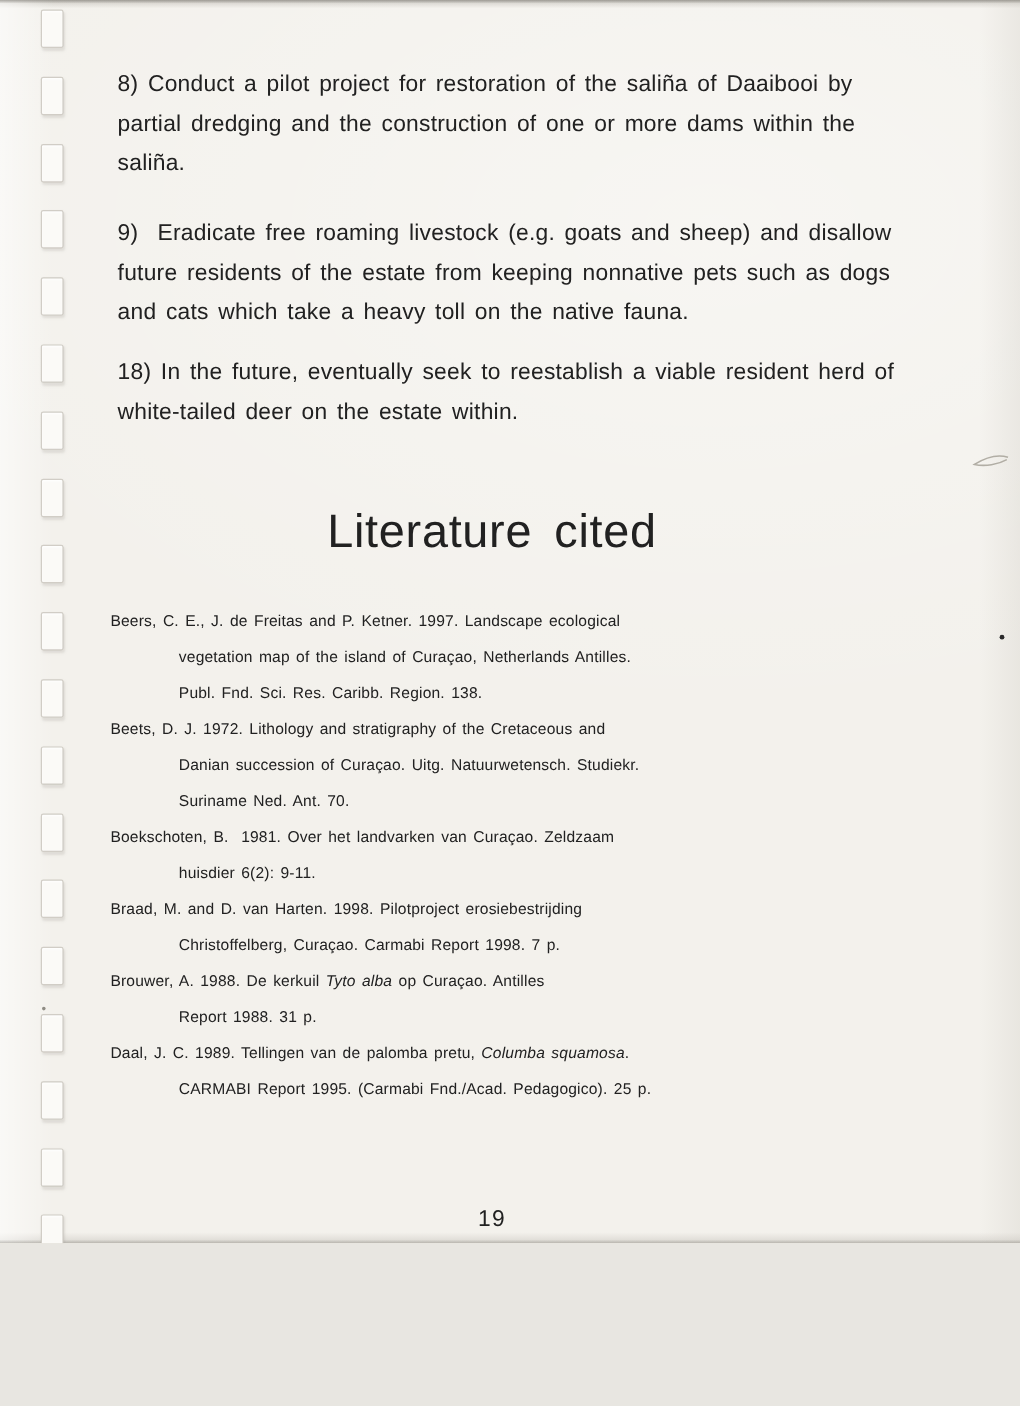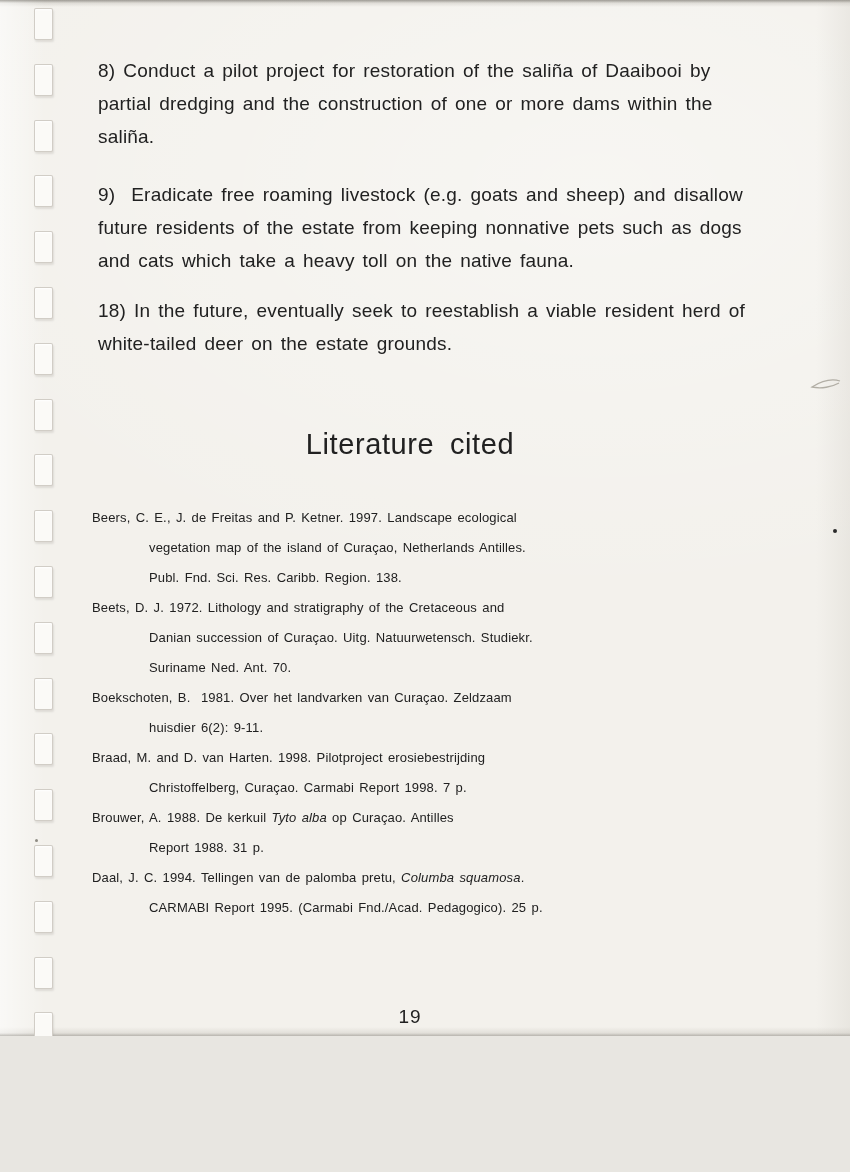--- a/index.html
+++ b/index.html
@@ -30,21 +30,21 @@
     position:absolute; left:98px; width:642px;
     font-size:19px; line-height:33px; letter-spacing:.2px; word-spacing:2.5px;
   }
   .para1 { top:54px; }
   .para2 { top:178px; }
   .para3 { top:294px; }
   .line, .ref-line { white-space:pre; }
 
   .heading {
     position:absolute; left:98px; top:426px; width:624px; text-align:center;
-    font-size:29px; letter-spacing:.6px; word-spacing:7px; line-height:36px;
+    font-size:39px; letter-spacing:.6px; word-spacing:7px; line-height:36px;
   }
 
   .refs {
     position:absolute; left:92px; top:503px; width:660px;
     font-size:13px; line-height:30px; letter-spacing:.15px; word-spacing:1.5px;
   }
   .ref-line.cont { padding-left:57px; }
   .it { font-style:italic; }
 
   .pagenum {
@@ -95,21 +95,21 @@
         <div class="line">partial dredging and the construction of one or more dams within the</div>
         <div class="line">saliña.</div>
       </div>
       <div class="para para2">
         <div class="line">9)  Eradicate free roaming livestock (e.g. goats and sheep) and disallow</div>
         <div class="line">future residents of the estate from keeping nonnative pets such as dogs</div>
         <div class="line">and cats which take a heavy toll on the native fauna.</div>
       </div>
       <div class="para para3">
         <div class="line">18) In the future, eventually seek to reestablish a viable resident herd of</div>
-        <div class="line">white-tailed deer on the estate grounds.</div>
+        <div class="line">white-tailed deer on the estate within.</div>
       </div>
     </div>
 
   <div class="heading">Literature cited</div>
 
   <div class="refs">
       <div>
         <div class="ref-line"><span>Beers, C. E., J. de Freitas and P. Ketner. 1997. Landscape ecological</span></div>
         <div class="ref-line cont"><span>vegetation map of the island of Curaçao, Netherlands Antilles.</span></div>
         <div class="ref-line cont"><span>Publ. Fnd. Sci. Res. Caribb. Region. 138.</span></div>
@@ -125,21 +125,21 @@
       </div>
       <div>
         <div class="ref-line"><span>Braad, M. and D. van Harten. 1998. Pilotproject erosiebestrijding</span></div>
         <div class="ref-line cont"><span>Christoffelberg, Curaçao. Carmabi Report 1998. 7 p.</span></div>
       </div>
       <div>
         <div class="ref-line"><span>Brouwer, A. 1988. De kerkuil </span><span class="it">Tyto alba</span><span> op Curaçao. Antilles</span></div>
         <div class="ref-line cont"><span>Report 1988. 31 p.</span></div>
       </div>
       <div>
-        <div class="ref-line"><span>Daal, J. C. 1994. Tellingen van de palomba pretu, </span><span class="it">Columba squamosa</span><span>.</span></div>
+        <div class="ref-line"><span>Daal, J. C. 1989. Tellingen van de palomba pretu, </span><span class="it">Columba squamosa</span><span>.</span></div>
         <div class="ref-line cont"><span>CARMABI Report 1995. (Carmabi Fnd./Acad. Pedagogico). 25 p.</span></div>
       </div>
     </div>
 
   <div class="pagenum">19</div>
 
   <svg class="pencil-mark" width="32" height="18">
     <path d="M30 5 C 20 2, 10 6, 2 11 C 11 13, 22 11, 29 7" fill="none" stroke="#a29e94" stroke-width="1.3"></path>
   </svg>
   <div class="ink-dot"></div>

